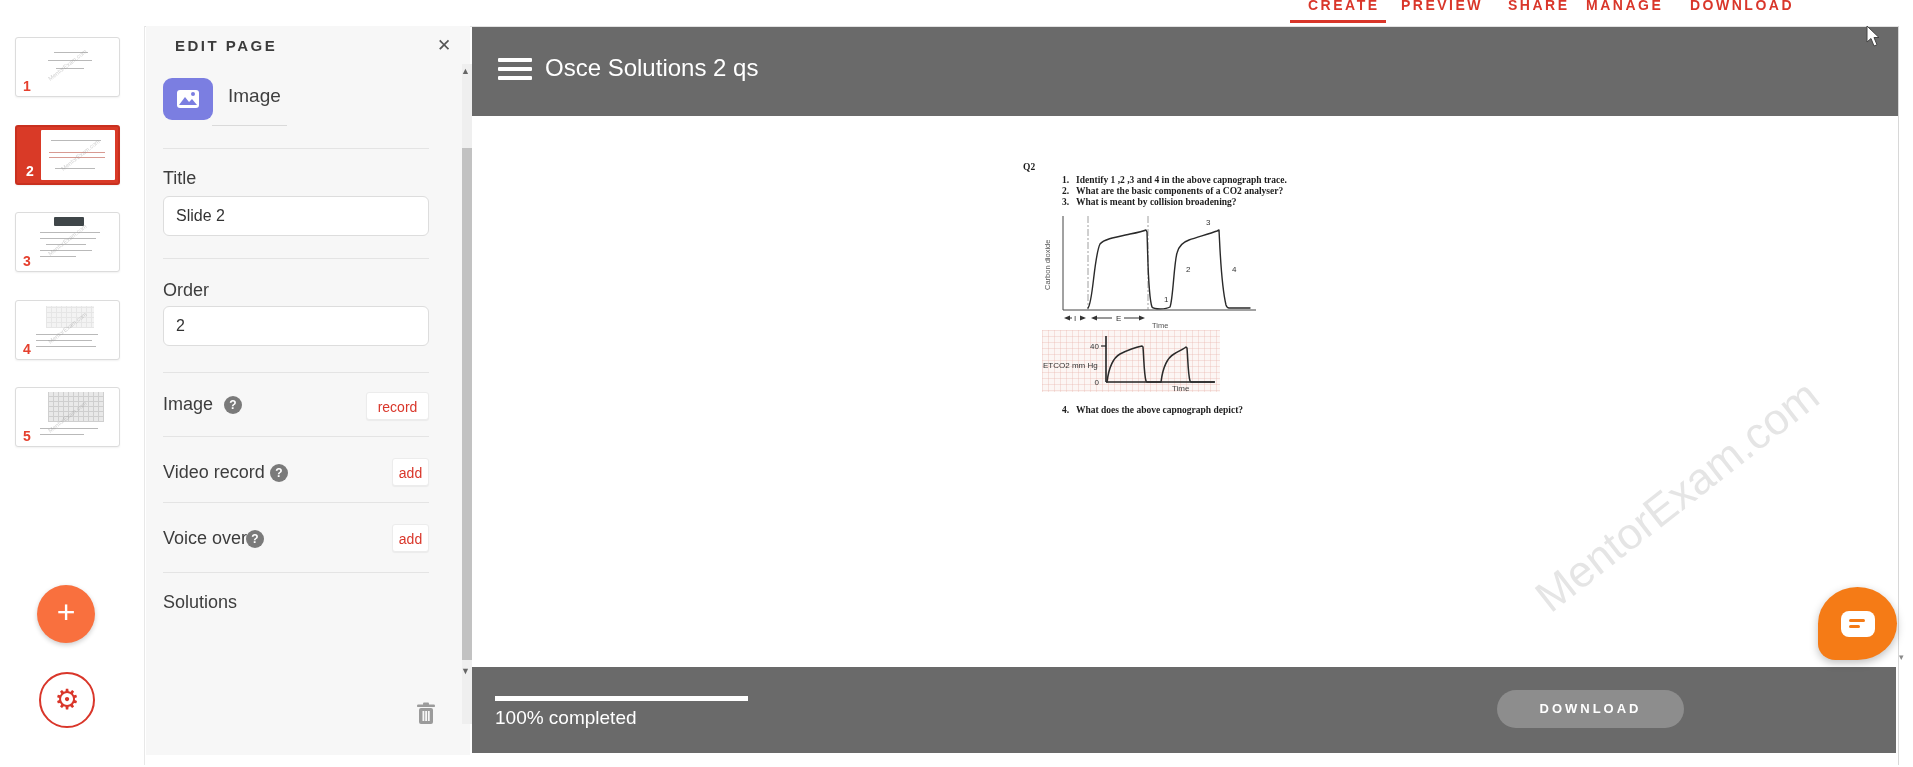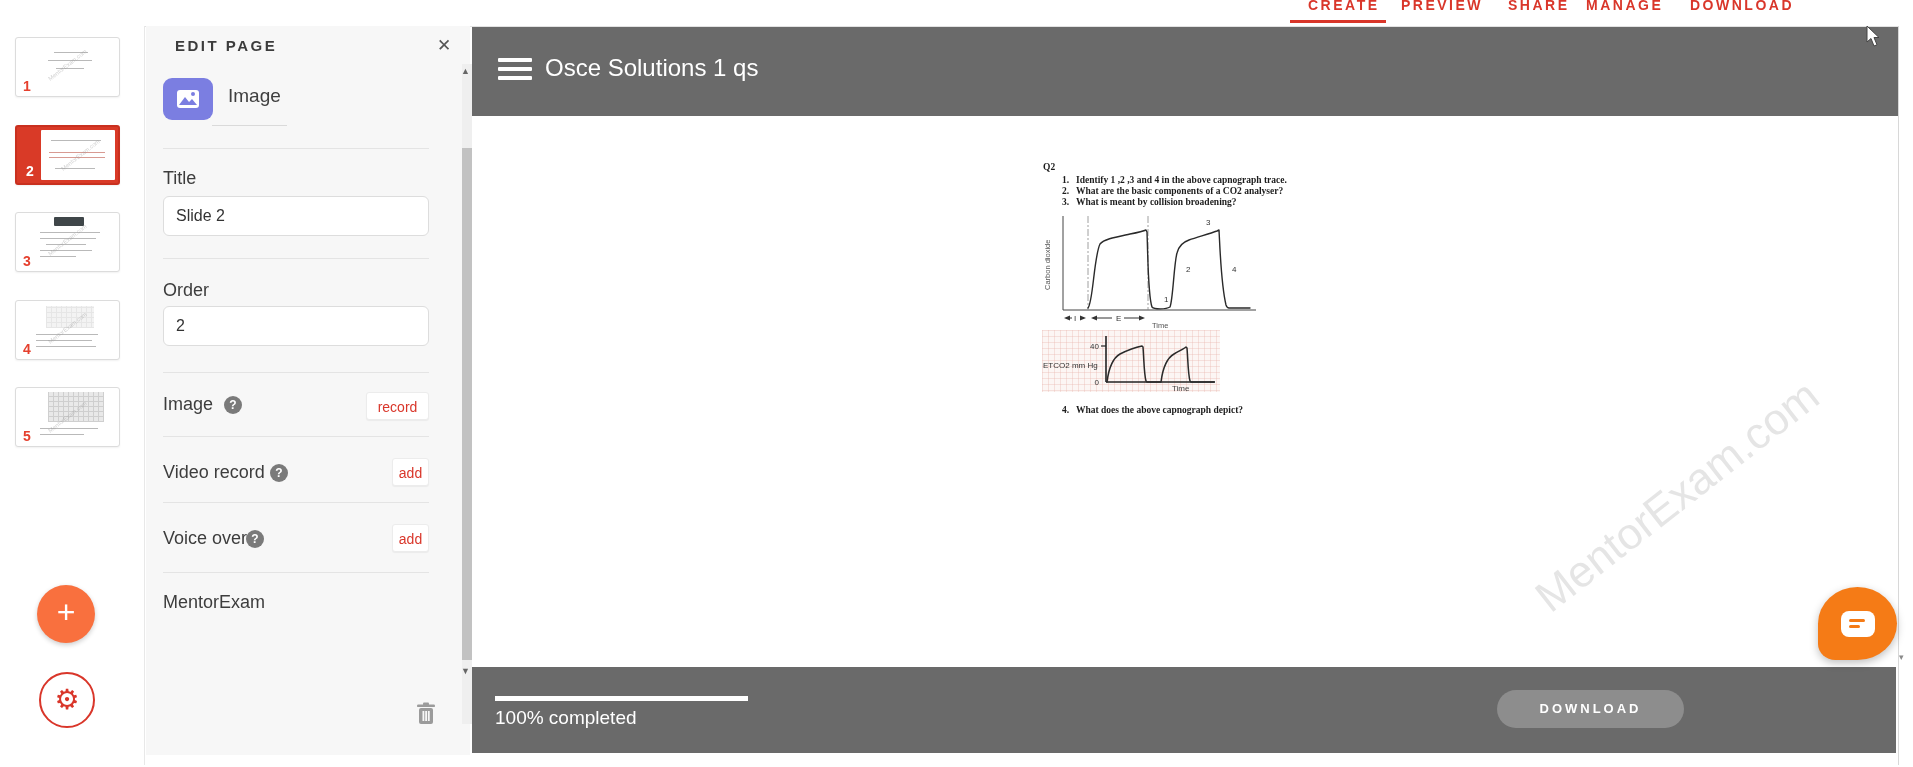--- a/index.html
+++ b/index.html
@@ -176,21 +176,21 @@
     <div class="minibtn" style="left:246px; top:432px; width:37px; height:28px; line-height:28px;">add</div>
 
     <div class="hr" style="top:476px;"></div>
 
     <div class="flabel" style="top:502px;">Voice over</div>
     <div class="help" style="left:100px; top:504px;">?</div>
     <div class="minibtn" style="left:246px; top:498px; width:37px; height:28px; line-height:28px;">add</div>
 
     <div class="hr" style="top:546px;"></div>
 
-    <div class="flabel" style="top:566px;">MentorExam</div>
+    <div class="flabel" style="top:566px;">Solutions</div>
 
     <div class="sb-track"></div>
     <div class="sb-thumb"></div>
     <div class="sb-arrow" style="top:40px;">▲</div>
     <div class="sb-arrow" style="top:640px;">▼</div>
 
     <div class="trash">
       <svg width="20" height="24" viewBox="0 0 20 24">
         <rect x="3" y="6" width="14" height="16" rx="2" fill="#9b9b9b"></rect>
         <rect x="1" y="2.5" width="18" height="2.6" rx="1.2" fill="#9b9b9b"></rect>
@@ -201,26 +201,26 @@
       </svg>
     </div>
   </div>
 
   <div class="vheader">
     <div class="burger">
         <div></div>
         <div></div>
         <div></div>
       </div>
-    <div class="vtitle">Osce Solutions 1 qs</div>
+    <div class="vtitle">Osce Solutions 2 qs</div>
   </div>
 
   <div class="vcontent">
 
-    <div class="slide-text" style="left:571px; top:46px; font-size:9.5px;text-align:right;">Q2</div>
+    <div class="slide-text" style="left:551px; top:46px; font-size:9.5px;text-align:right;">Q2</div>
 
     <div class="qrow" style="top:59px;">
       <span class="qn">1.</span><span>Identify 1 ,2 ,3 and 4 in the above capnograph trace.</span>
     </div>
     <div class="qrow" style="top:70px;">
       <span class="qn">2.</span><span>What are the basic components of a CO2 analyser?</span>
     </div>
     <div class="qrow" style="top:81px;">
       <span class="qn">3.</span><span>What is meant by collision broadening?</span>
     </div>

